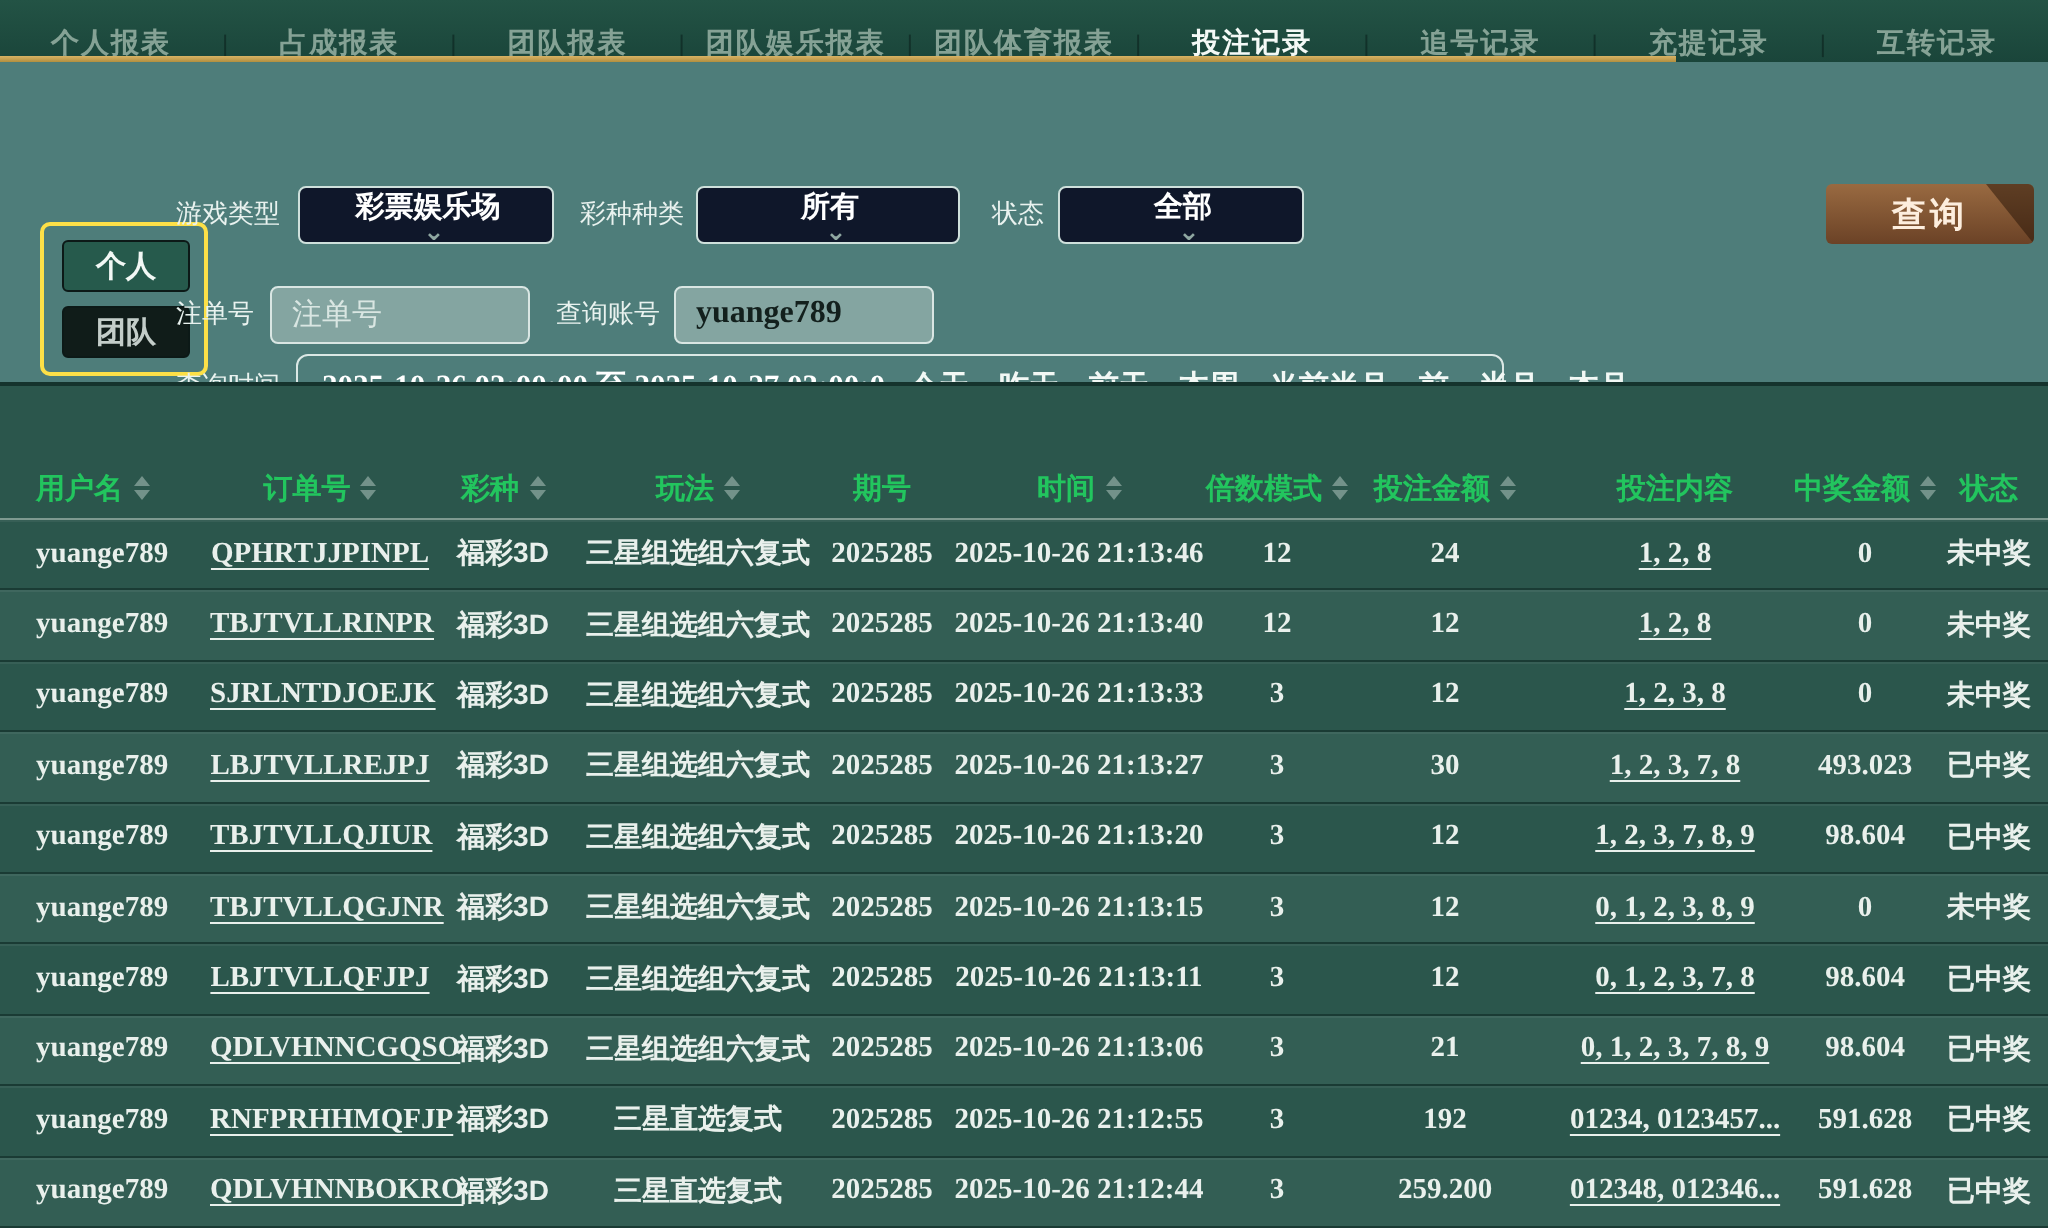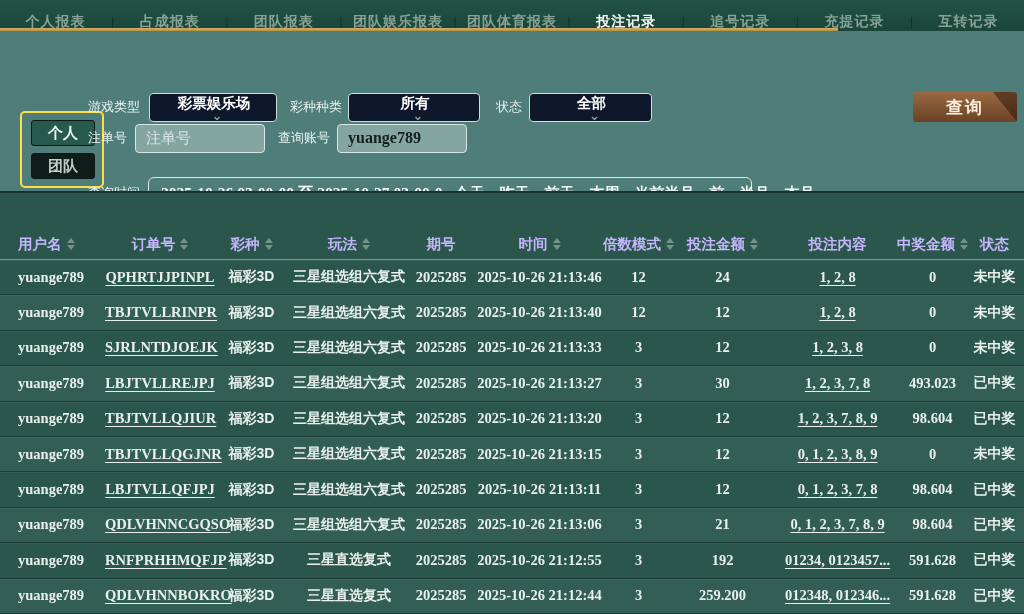--- a/index.html
+++ b/index.html
@@ -22,21 +22,21 @@
   .filters { position:relative; height:160px; background:#4e7d7a; }
   .scopebox { position:absolute; left:20px; top:80px; width:84px; padding:7px 9px;
               border:2px solid #fde047; border-radius:5px; display:flex; flex-direction:column; gap:7px; }
   .scopebtn { width:64px; height:26px; border-radius:3px; font-size:15px; font-weight:bold;
               border:1px solid #0c1917; cursor:pointer; }
   .scopebtn.personal { background:#265a4c; color:#f2f8f5; }
   .scopebtn.team { background:#101c19; color:#c3cdc9; }
 
   .frow { position:absolute; display:flex; align-items:center; }
   .frow1 { left:88px; top:61px; height:30px; }
-  .frow2 { left:88px; top:92px; height:30px;justify-content:space-between; }
+  .frow2 { left:88px; top:111px; height:30px;justify-content:space-between; }
   .frow3 { left:88px; top:146px; height:32px; }
   .flabel { color:#e9f2ef; font-size:13px; white-space:nowrap; }
 
   .selbox { height:29px; background:#0f172a; border:1.5px solid #cfe0dc; border-radius:4px;
             color:#ffffff; font-size:14.5px; font-weight:bold; display:flex; align-items:center;
             padding:0 8px 0 10px; cursor:pointer;flex-direction:column; }
   .selbox .selval { flex:1; white-space:nowrap; }
   .selbox .chev { color:#8fa7a1; font-size:13px; margin-left:6px; line-height:10px; transform:translateY(-2px); }
   .sel1 { width:128px; margin-left:9px; margin-right:13px; }
   .sel2 { width:132px; margin-left:6px; margin-right:16px; }
@@ -66,21 +66,21 @@
   .quick { color:#f2f8f5; font-size:15px; font-weight:bold; cursor:pointer; white-space:nowrap; }
 
   
   .tablewrap { position:absolute; top:191px; left:0; width:1024px; height:423px;
                border-top:2px solid #15332d; background:#2b564c; }
   .grid { display:grid;
           grid-template-columns:105px 110px 73px 122px 62px 135px 63px 105px 125px 65px 59px;
           align-items:center; }
   .thead { height:67px; background:linear-gradient(#2e5a50,#28514736 ), #2b564c;
            background:#2b564c; border-bottom:1px solid #7e9a90; }
-  .th { display:flex; align-items:center; justify-content:center; color:#c4b5fd;
+  .th { display:flex; align-items:center; justify-content:center; color:#22c55e;
         font-size:14.5px; font-weight:bold; white-space:nowrap; cursor:pointer;margin-top:36px; }
   .th.first { justify-content:flex-start; padding-left:18px; }
   .sorticon { display:inline-flex; flex-direction:column; gap:2px; margin-left:5px; }
   .sorticon i { width:0; height:0; border-left:4px solid transparent; border-right:4px solid transparent; }
   .sorticon .up { border-bottom:5px solid rgba(235,245,240,.38); }
   .sorticon .dn { border-top:5px solid rgba(235,245,240,.38); }
 
   .tr { height:35.4px; color:#e9f0ec; font-size:14.5px; font-weight:bold;
         font-family:"Liberation Serif","DejaVu Serif",serif;
         border-bottom:1px solid #1a3b34; box-shadow:inset 0 1px 0 rgba(255,255,255,.06); }

